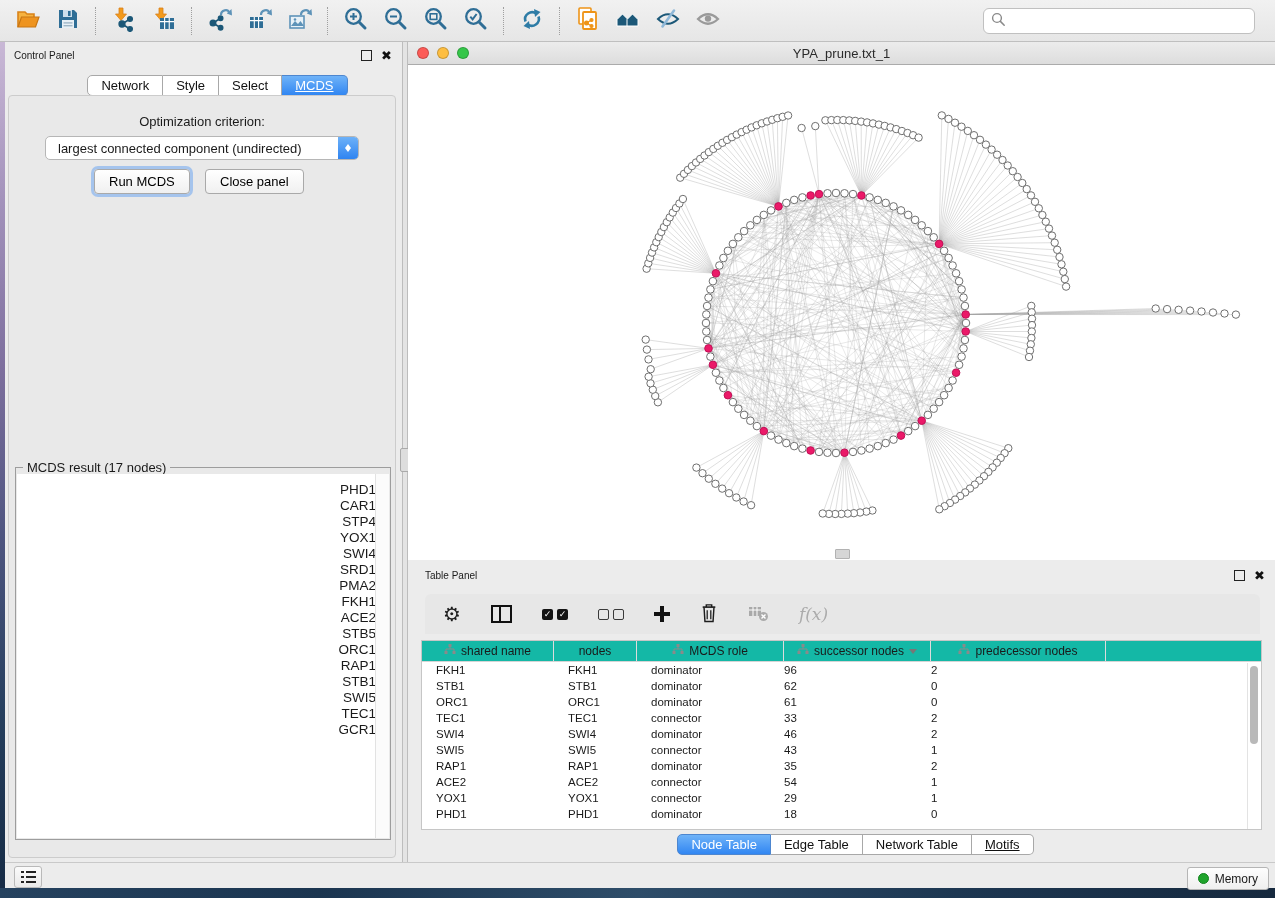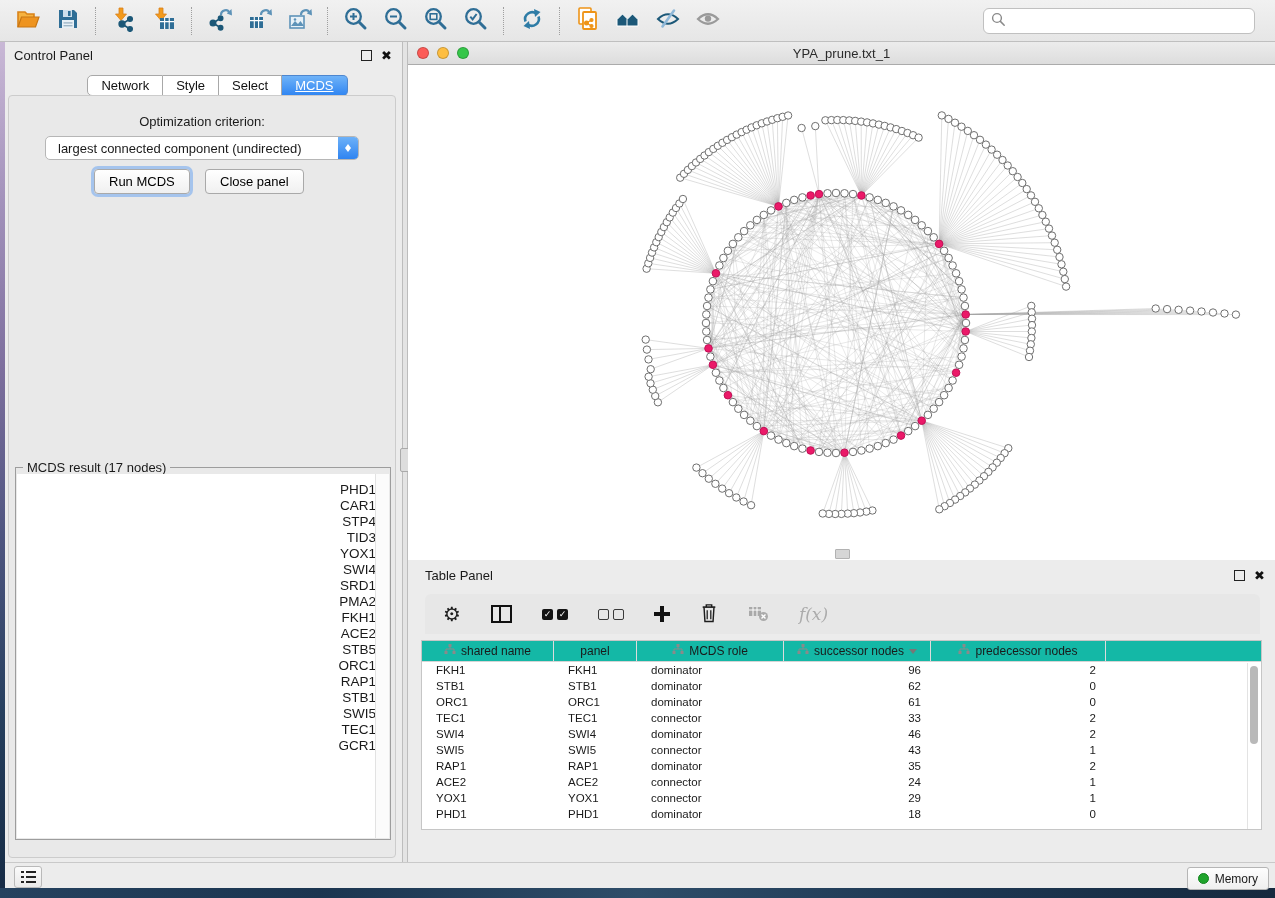--- a/index.html
+++ b/index.html
@@ -19,21 +19,21 @@
   .tb-icons{display:flex;align-items:center;padding-left:8px;}
   .tb-btn{background:none;border:none;padding:3px;margin:0 4px;cursor:default;display:flex;align-items:center;}
   .tb-sep{width:1px;height:28px;margin:0 7px;border-left:1px dotted #9f9f9f;}
   #search-wrap{position:absolute;right:20px;top:8px;width:272px;height:26px;background:#fff;
     border:1px solid #c0c0c0;border-radius:6px;display:flex;align-items:center;padding-left:7px;box-sizing:border-box;}
   #search-input{border:none;outline:none;flex:1;font-size:13px;background:transparent;margin-left:5px;}
 
   
   #control-panel{left:5px;top:42px;width:397px;height:820px;}
   .panel-head{height:26px;display:flex;align-items:center;}
-  .panel-title{font-size:13px;margin-left:9px;flex:1;}
+  .panel-title{font-size:10px;margin-left:9px;flex:1;}
   .ph-icons{display:flex;align-items:center;gap:9px;margin-right:10px;}
   .float-ic{width:9px;height:9px;border:1.5px solid #222;display:inline-block;}
   .close-ic{font-size:13px;font-weight:bold;color:#111;line-height:1;}
   .seg{display:flex;}
   .seg-btn{font-size:13px;padding:2px 13px;background:#fff;border:1px solid #a8a8a8;border-left:none;
     color:#111;height:21px;box-sizing:border-box;cursor:default;}
   .seg-btn:first-child{border-left:1px solid #a8a8a8;border-radius:5px 0 0 5px;margin-left:28px;}
   .seg-btn:last-child{border-radius:0 5px 5px 0;text-decoration:underline;}
   .seg-btn.active{background:linear-gradient(#6fb3f8,#3186f2);color:#fff;border-color:#4d86cf;}
   #cp-tabs{position:absolute;top:33px;left:0;width:100%;display:flex;justify-content:center;}
@@ -92,21 +92,21 @@
   .cb.off{background:transparent;border:1.5px solid #3a3a3a;width:9px;height:9px;border-radius:2px;}
   .ic-plus{width:16px;height:16px;position:relative;display:inline-block;}
   .ic-plus::before{content:"";position:absolute;left:0;top:6px;width:16px;height:4px;background:#111;}
   .ic-plus::after{content:"";position:absolute;left:6px;top:0;width:4px;height:16px;background:#111;}
   .ic-fx{font-family:"DejaVu Serif",serif;font-style:italic;font-size:17px;color:#ababab;}
   #tp-table{position:absolute;left:13px;top:78px;right:13px;height:190px;background:#fff;border:1px solid #c6c6c6;box-sizing:border-box;overflow:hidden;}
   #thead{display:flex;height:21px;background:#14b8a6;border-bottom:1px solid #d5d5d5;box-sizing:border-box;}
   .th{display:flex;align-items:center;justify-content:center;gap:5px;font-size:12px;border-right:1px solid #dcdcdc;box-sizing:border-box;height:100%;}
   .tr{display:flex;height:16px;align-items:center;}
   .td{font-size:11.5px;box-sizing:border-box;white-space:nowrap;overflow:hidden;}
-  .td.num{text-align:right;padding-right:10px;}
+  .td.num{padding-right:10px;}
   .td.txt{padding-left:14px;}
   .sort-dn{width:0;height:0;border:4px solid transparent;border-top:5px solid #777;margin-top:4px;}
   #tbl-scroll{position:absolute;top:22px;right:0;width:13px;bottom:0;background:#fff;border-left:1px solid #e3e3e3;}
   #tbl-thumb{position:absolute;top:3px;left:2px;width:8px;height:78px;background:#b9b9b9;border-radius:5px;}
   #tp-tabs{position:absolute;top:272px;left:0;width:100%;display:flex;justify-content:center;}
 
   
   #status-bar{left:5px;top:862px;width:1274px;height:26px;background:#ececec;border-top:1px solid #c9c9c9;box-sizing:border-box;}
   #list-btn{position:absolute;left:9px;top:3px;width:26px;height:20px;background:linear-gradient(#fbfbfb,#e9e9e9);
     border:1px solid #b9b9b9;border-radius:3px;display:flex;align-items:center;justify-content:center;gap:2px;}
@@ -296,21 +296,20 @@
         </span>
     </div>
     <button id="run-btn" class="cp-btn">Run MCDS</button>
     <button id="closepanel-btn" class="cp-btn">Close panel</button>
     <div id="result-group">
       <span id="result-legend">MCDS result (17 nodes)</span>
       <div id="result-list">
           <div class="result-item">PHD1</div>
           <div class="result-item">CAR1</div>
           <div class="result-item">STP4</div>
-          <div class="result-item">TID3</div>
           <div class="result-item">YOX1</div>
           <div class="result-item">SWI4</div>
           <div class="result-item">SRD1</div>
           <div class="result-item">PMA2</div>
           <div class="result-item">FKH1</div>
           <div class="result-item">ACE2</div>
           <div class="result-item">STB5</div>
           <div class="result-item">ORC1</div>
           <div class="result-item">RAP1</div>
           <div class="result-item">STB1</div>
@@ -1099,21 +1098,21 @@
         <div class="th" style="width:132px">
           <span><svg class="hier-ic" width="12" height="11" viewBox="0 0 12 11">
               <rect x="4.5" y="0" width="3" height="3" fill="#8a8a8a"></rect>
               <path d="M6 3v2M2 7V5h8v2" stroke="#8a8a8a" stroke-width="1" fill="none"></path>
               <rect x="0.5" y="7" width="3" height="3" fill="#8a8a8a"></rect>
               <rect x="8.5" y="7" width="3" height="3" fill="#8a8a8a"></rect>
             </svg></span>
           <span>shared name</span>
         </div>
         <div class="th" style="width:83px">
-          <span>panel</span>
+          <span>nodes</span>
         </div>
         <div class="th" style="width:147px">
           <span><svg class="hier-ic" width="12" height="11" viewBox="0 0 12 11">
               <rect x="4.5" y="0" width="3" height="3" fill="#8a8a8a"></rect>
               <path d="M6 3v2M2 7V5h8v2" stroke="#8a8a8a" stroke-width="1" fill="none"></path>
               <rect x="0.5" y="7" width="3" height="3" fill="#8a8a8a"></rect>
               <rect x="8.5" y="7" width="3" height="3" fill="#8a8a8a"></rect>
             </svg></span>
           <span>MCDS role</span>
         </div>
@@ -1185,21 +1184,21 @@
     <div class="td txt" style="width:132px">RAP1</div>
     <div class="td txt" style="width:83px">RAP1</div>
     <div class="td txt" style="width:147px">dominator</div>
     <div class="td num" style="width:147px">35</div>
     <div class="td num" style="width:175px">2</div>
   </div>
         <div class="tr">
     <div class="td txt" style="width:132px">ACE2</div>
     <div class="td txt" style="width:83px">ACE2</div>
     <div class="td txt" style="width:147px">connector</div>
-    <div class="td num" style="width:147px">24</div>
+    <div class="td num" style="width:147px">54</div>
     <div class="td num" style="width:175px">1</div>
   </div>
         <div class="tr">
     <div class="td txt" style="width:132px">YOX1</div>
     <div class="td txt" style="width:83px">YOX1</div>
     <div class="td txt" style="width:147px">connector</div>
     <div class="td num" style="width:147px">29</div>
     <div class="td num" style="width:175px">1</div>
   </div>
         <div class="tr">
@@ -1207,20 +1206,26 @@
     <div class="td txt" style="width:83px">PHD1</div>
     <div class="td txt" style="width:147px">dominator</div>
     <div class="td num" style="width:147px">18</div>
     <div class="td num" style="width:175px">0</div>
   </div>
       </div>
     <div id="tbl-scroll">
         <div id="tbl-thumb"></div>
       </div>
   </div>
+  <div id="tp-tabs" class="seg">
+      <button class="seg-btn active">Node Table</button>
+      <button class="seg-btn">Edge Table</button>
+      <button class="seg-btn">Network Table</button>
+      <button class="seg-btn">Motifs</button>
+    </div>
 </div>
 
 <div id="status-bar" class="abs">
   <div id="list-btn">
     <span class="lb-dots"></span>
     <span class="lb-bars"></span>
   </div>
   <div id="memory-btn">
     <span class="mem-dot"></span>
     <span>Memory</span>

